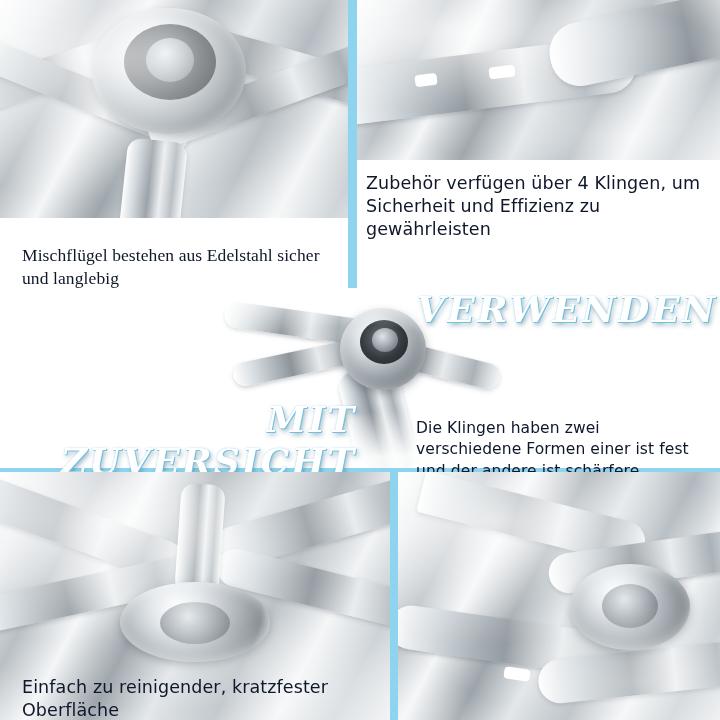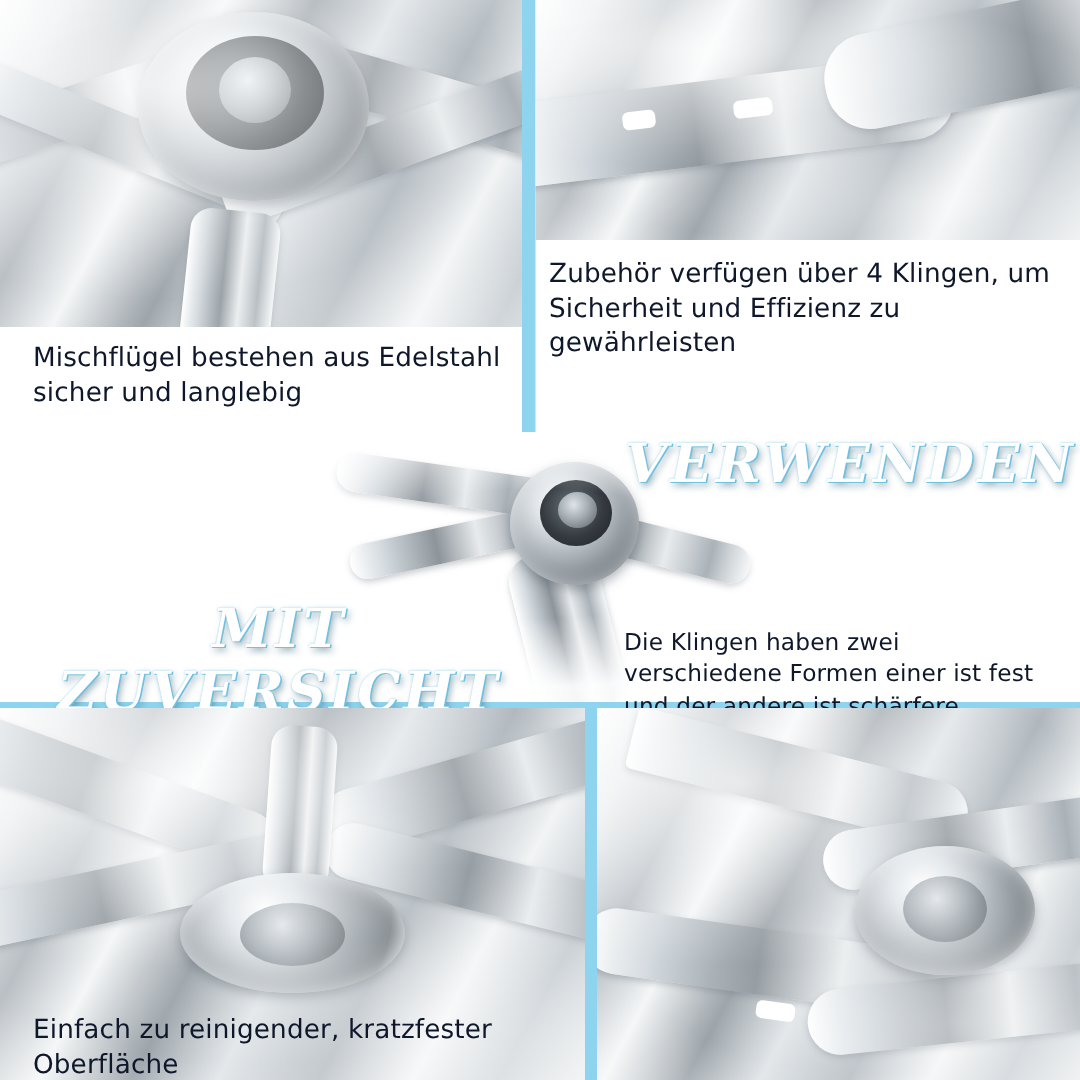--- a/index.html
+++ b/index.html
@@ -40,21 +40,21 @@
 
   
   .caption {
     position: absolute;
     color: #0f172a;
     font-size: 17.5px;
     line-height: 1.32;
     font-family: "DejaVu Sans", sans-serif;
     letter-spacing: 0.1px;
   }
-  #cap-tl { left: 22px; top: 228px; width: 320px; }
+  #cap-tl { left: 22px; top: 244px; width: 320px; font-family: Liberation Serif, serif; }
   #cap-tr { left: 366px; top: 172px; width: 350px; }
   #cap-mid { left: 416px; top: 418px; width: 292px; font-size: 15.5px; line-height: 1.38; }
   #cap-bl { left: 22px; top: 676px; width: 360px; }
 
   
   .script {
     position: absolute;
     font-family: "DejaVu Serif", serif;
     font-weight: bold;
     font-style: italic;
@@ -65,21 +65,21 @@
       1px 1px 0 #6fbfe0,
       2px 3px 5px rgba(40,90,110,0.45);
   }
   #headline-1 {
     left: 408px; top: 288px; width: 306px;
     font-size: 36px; text-align: right;
     transform: scaleX(1.02);
   }
   #headline-2 {
     left: 16px; top: 398px; width: 340px;
-    font-size: 36px; text-align: center;
+    font-size: 36px; text-align: right;
   }
 
   
   .metal-bg {
     position: absolute; inset: 0;
     background:
       linear-gradient(118deg,
         #ffffff 0%, #e9ecee 9%, #b9bfc4 20%, #f4f6f7 30%,
         #9aa2a8 42%, #dfe4e7 53%, #aeb6bc 66%,
         #f2f4f5 78%, #c2c9ce 89%, #e7eaec 100%);

